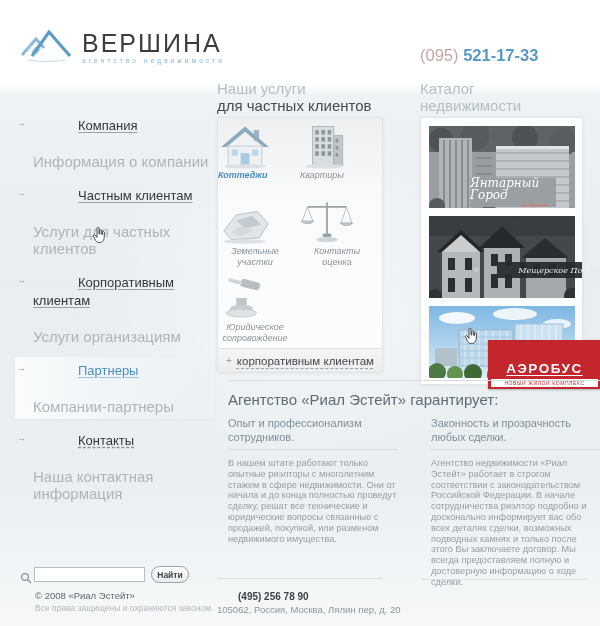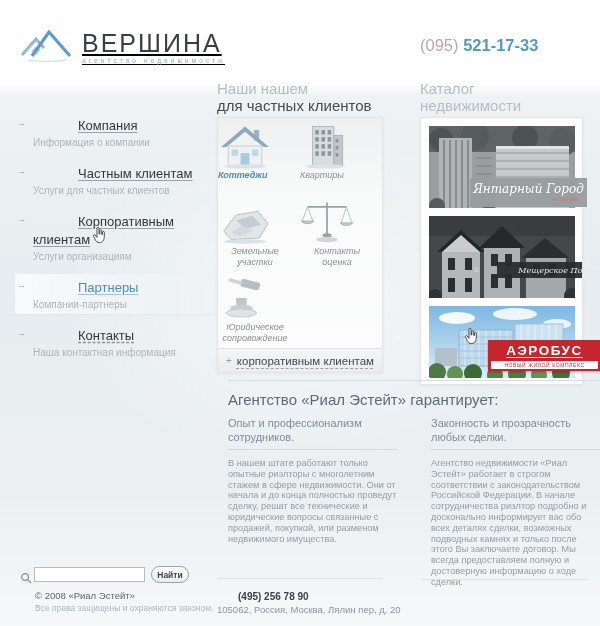--- a/index.html
+++ b/index.html
@@ -7,33 +7,33 @@
   .page { position:relative; width:600px; height:626px; overflow:hidden;
           background:linear-gradient(180deg,#ffffff 0,#ffffff 84px,#eef2f4 96px,#e7edf0 45%,#ebeff2 78%,#f6f8f9 100%); }
   .page::after { content:""; position:absolute; inset:85px 0 0 0; pointer-events:none;
           background:radial-gradient(ellipse 60% 45% at 52% 40%, rgba(255,255,255,.55), rgba(255,255,255,0) 70%); }
 
   
   .header { position:absolute; top:0; left:0; width:600px; height:85px; background:#fff; z-index:2; }
   .topbar { position:absolute; top:0; left:217px; width:166px; height:8px; background:#75b3d8; }
   .logo { position:absolute; left:20px; top:22px; display:flex; align-items:flex-start; }
   .logo-mark { margin-right:10px; }
-  .logo-text-wrap { padding-top:8px;text-decoration:underline; }
+  .logo-text-wrap { padding-top:8px; }
   .logo-title { font-size:25px; letter-spacing:2px; color:#3b3f42; line-height:26px; }
   .logo-sub { font-size:6.5px; letter-spacing:3.1px; color:#85b4d6; margin-top:1px; }
-  .phone { position:absolute; left:420px; top:36px; font-size:16.5px; }
+  .phone { position:absolute; left:420px; top:46px; font-size:16.5px; }
   .phone .code { color:#c7a5a2; font-weight:normal; }
   .phone .num { color:#5599c5; font-weight:bold; }
 
   
   .sidebar { position:absolute; left:15px; top:112px; width:200px; z-index:3; }
   .menu-item { position:relative; padding:4px 0 4px 18px; margin-bottom:8px; }
   .menu-item .arrow { position:absolute; left:2px; top:6px; font-size:9px; color:#9aa3a9; }
   .mi-label { font-size:13px; color:#34383b; text-decoration:underline; text-decoration-color:#9aa2a8; text-underline-offset:2px; cursor:pointer;margin-left:45px; }
-  .mi-desc { margin-top:3px; font-size:10px; color:#aeb5ba; }
+  .mi-desc { margin-top:19px; font-size:15px; color:#aeb5ba; }
   .menu-item.active { background:linear-gradient(90deg, rgba(250,252,253,.95), rgba(250,252,253,0) 92%);
                       box-shadow:0 1px 2px rgba(120,130,140,.08); border-radius:2px; }
   .menu-item.active .mi-label { color:#4a8fc0; text-decoration-color:#9dc2de; }
   .menu-item.dashed .mi-label { text-decoration-style:dashed; text-decoration-color:#8d9499; }
 
   
   .col-head { position:absolute; top:81px; font-size:15px; line-height:16.5px; z-index:3; }
   .col-head .ghost { color:#b4bec4; }
   .col-head .strong { color:#464b4f; }
 
@@ -51,29 +51,29 @@
                 display:flex; align-items:center; padding-left:8px; }
   .svc-footer .plus { color:#9aa3a9; font-size:10px; margin-right:5px; }
   .svc-more { font-size:11.5px; color:#44484c; text-decoration:underline dashed; text-decoration-color:#9aa2a8; text-underline-offset:3px; cursor:pointer; }
 
   
   .cat-panel { position:absolute; left:420px; top:117px; width:163px; height:268px;
                background:#fdfdfe; border:1px solid #e2e4e5; box-shadow:0 1px 3px rgba(100,110,120,.08); z-index:3; }
   .cat-photo { position:absolute; left:8px; width:146px; display:block; cursor:pointer; }
   .cat-photo svg { display:block; width:100%; height:100%; }
   .badge { position:absolute; z-index:5; }
-  .badge1 { left:49px; top:60px; width:117px; height:29px; background:rgba(152,157,160,.96);
+  .badge1 { left:49px; top:60px; width:86px; height:29px; background:rgba(152,157,160,.96);
             display:flex; flex-direction:column; justify-content:center; align-items:center; }
   .badge1 .b-main { font-family:"DejaVu Serif", serif; font-style:italic; font-size:12px; color:#fff; line-height:12px; }
   .badge1 .b-sub { font-size:5px; color:#d9736a; align-self:flex-end; margin-right:8px; margin-top:1px; }
   .badge2 { left:76px; top:144px; width:85px; height:16px; background:rgba(38,42,45,.93);
             display:flex; align-items:center; justify-content:center;gap:36px; }
   .badge2 .b-flower { color:#cfd4d7; font-size:7px; margin-right:3px; }
   .badge2 .b-main { font-family:"DejaVu Serif", serif; font-style:italic; font-size:8px; color:#e8eaeb; white-space:nowrap; }
-  .badge3 { left:67px; top:222px; width:113px; background:#c4262e; padding:3px 3px 2px 3px; box-shadow:0 1px 2px rgba(0,0,0,.25); }
+  .badge3 { left:67px; top:222px; width:113px; background:#c4262e; padding:21px 3px 2px 3px; box-shadow:0 1px 2px rgba(0,0,0,.25); }
   .badge3 .b-main { color:#fff; font-weight:bold; font-size:13.5px; letter-spacing:1.5px; text-align:center;
                     text-decoration:underline; text-underline-offset:2px; line-height:16px; }
   .badge3 .b-sub { margin-top:2px; background:#fff; color:#c4262e; font-size:5px; letter-spacing:.6px; text-align:center; padding:1px 0; }
 
   
   .guarantee { position:absolute; left:228px; top:380px; width:372px; z-index:3; }
   .g-topline { border-top:1px solid #d6dcdf; }
   .g-title { font-weight:normal; font-size:15px; color:#5c6c78; margin:10px 0 9px; }
   .g-cols { display:flex; gap:34px; }
   .g-col { width:169px; }
@@ -149,21 +149,21 @@
       <div class="mi-desc">Компании-партнеры</div>
     </div>
     <div class="menu-item dashed">
       <span class="arrow">→</span>
       <a class="mi-label">Контакты</a>
       <div class="mi-desc">Наша контактная информация</div>
     </div>
   </nav>
 
   <div class="col-head" style="left:217px;">
-    <div class="ghost">Наши нашем</div>
+    <div class="ghost">Наши услуги</div>
     <div class="strong">для частных клиентов</div>
   </div>
 
   <div class="svc-panel">
     <div class="svc-grid">
 
       <div class="svc">
         <span class="svc-ic">
           <svg width="54" height="46" viewBox="0 0 60 52">
             <rect x="40" y="8" width="6" height="12" fill="#9fb3c0"></rect>

